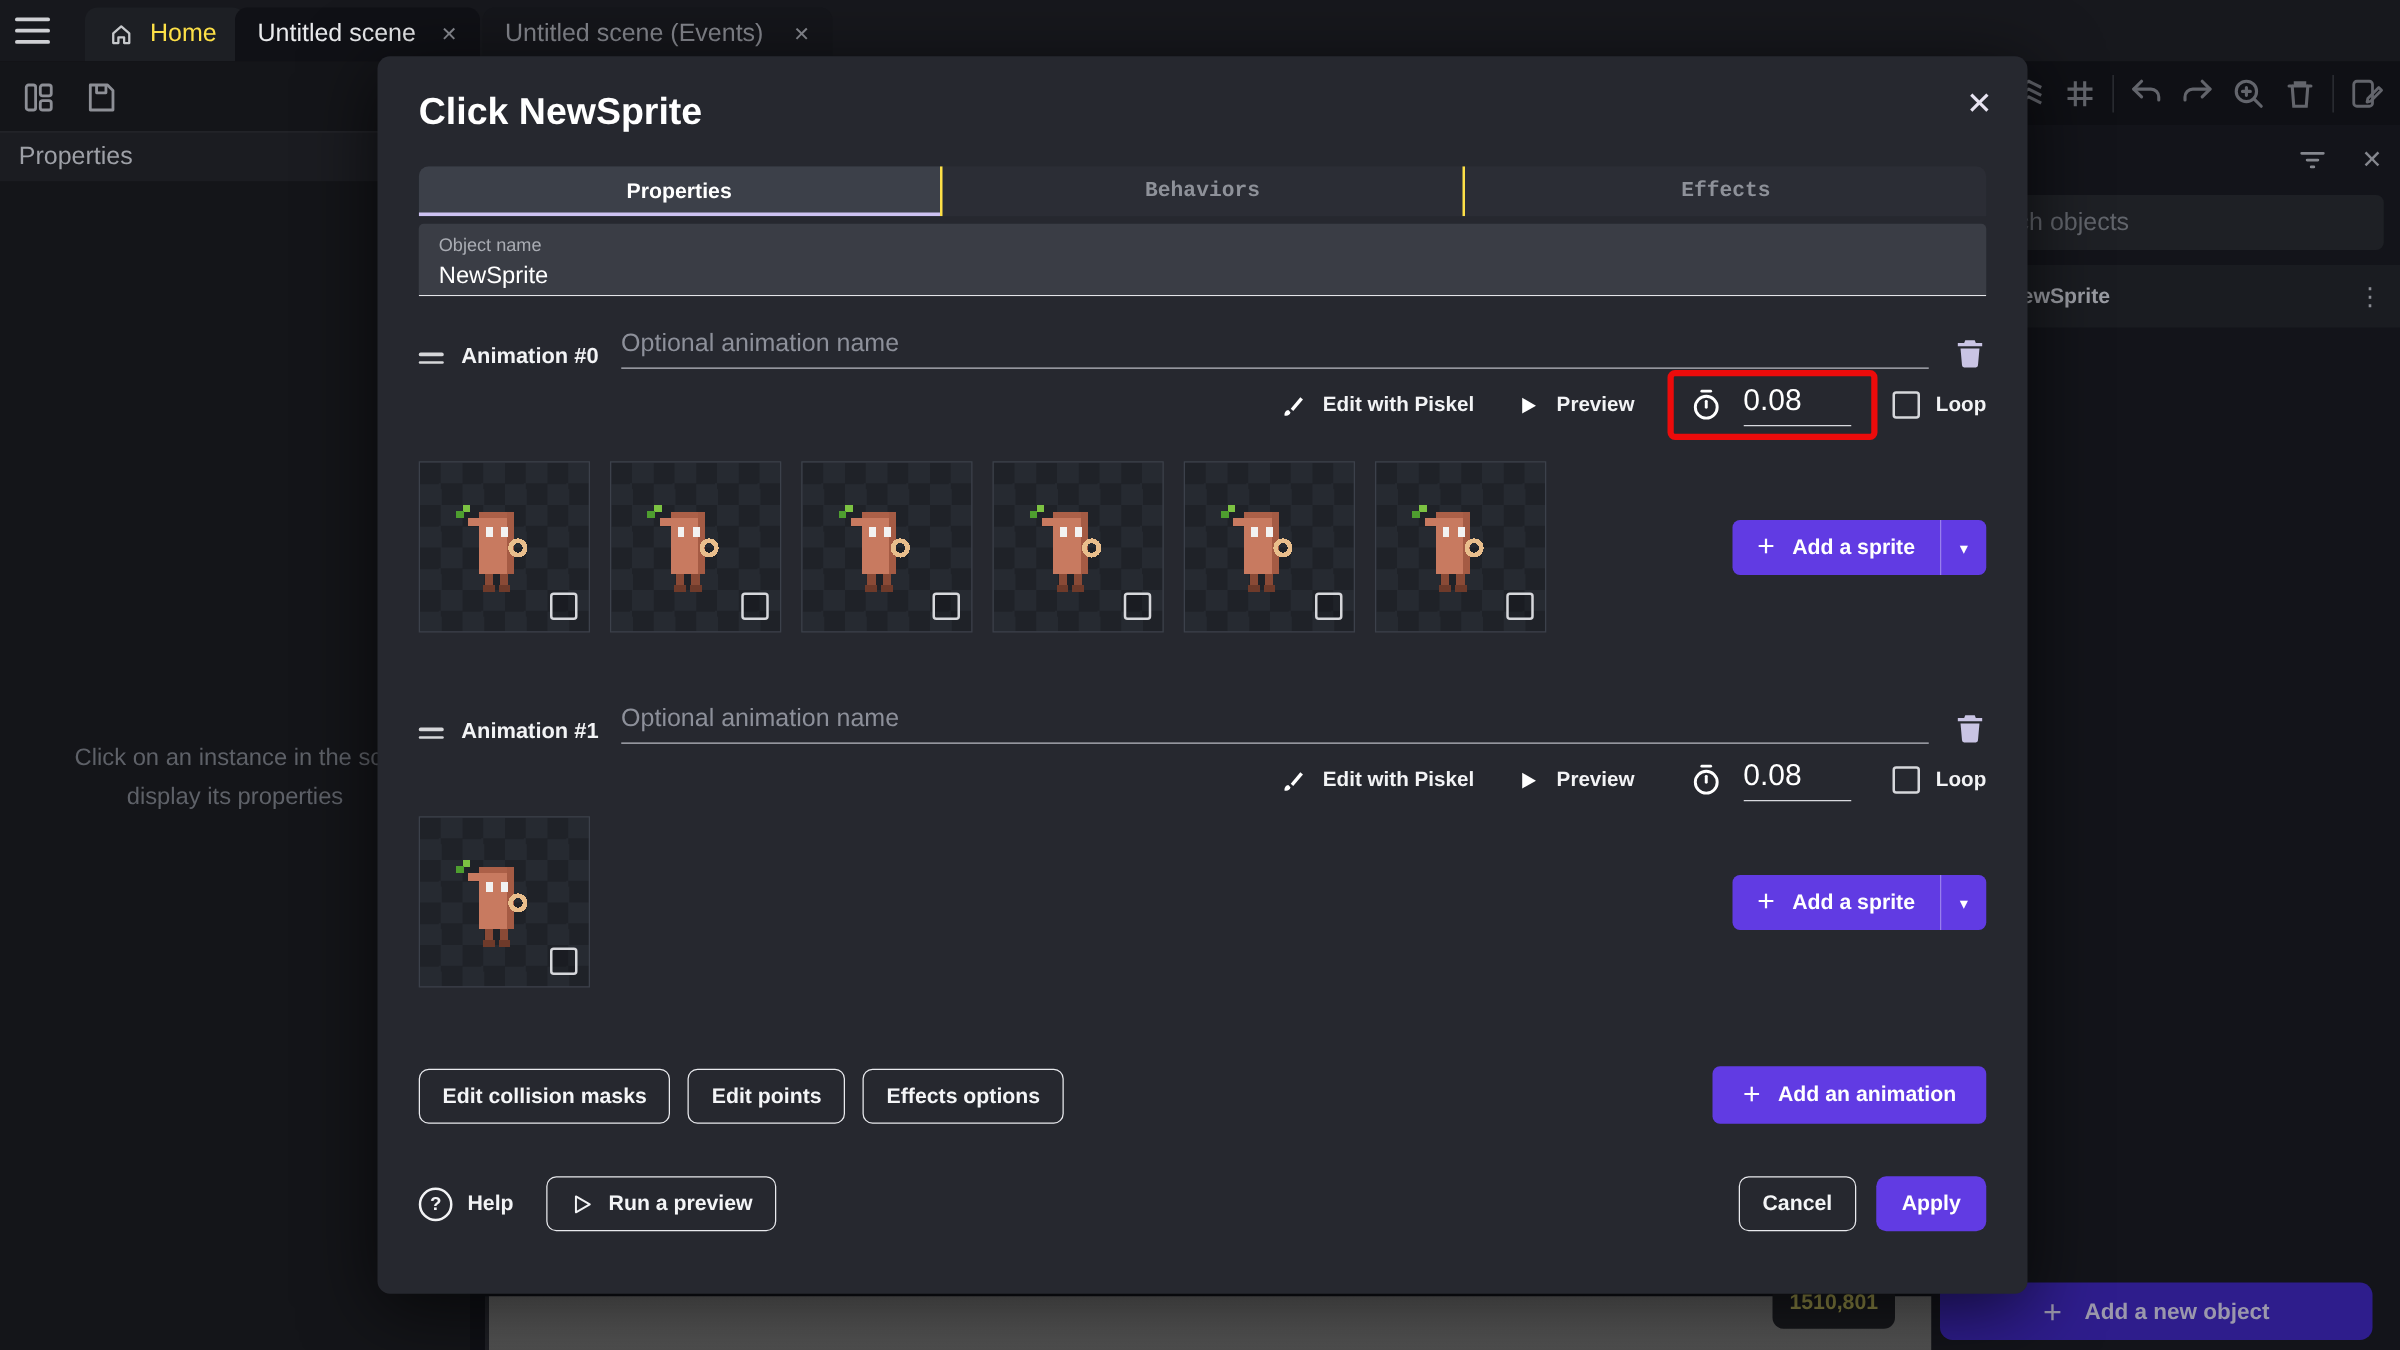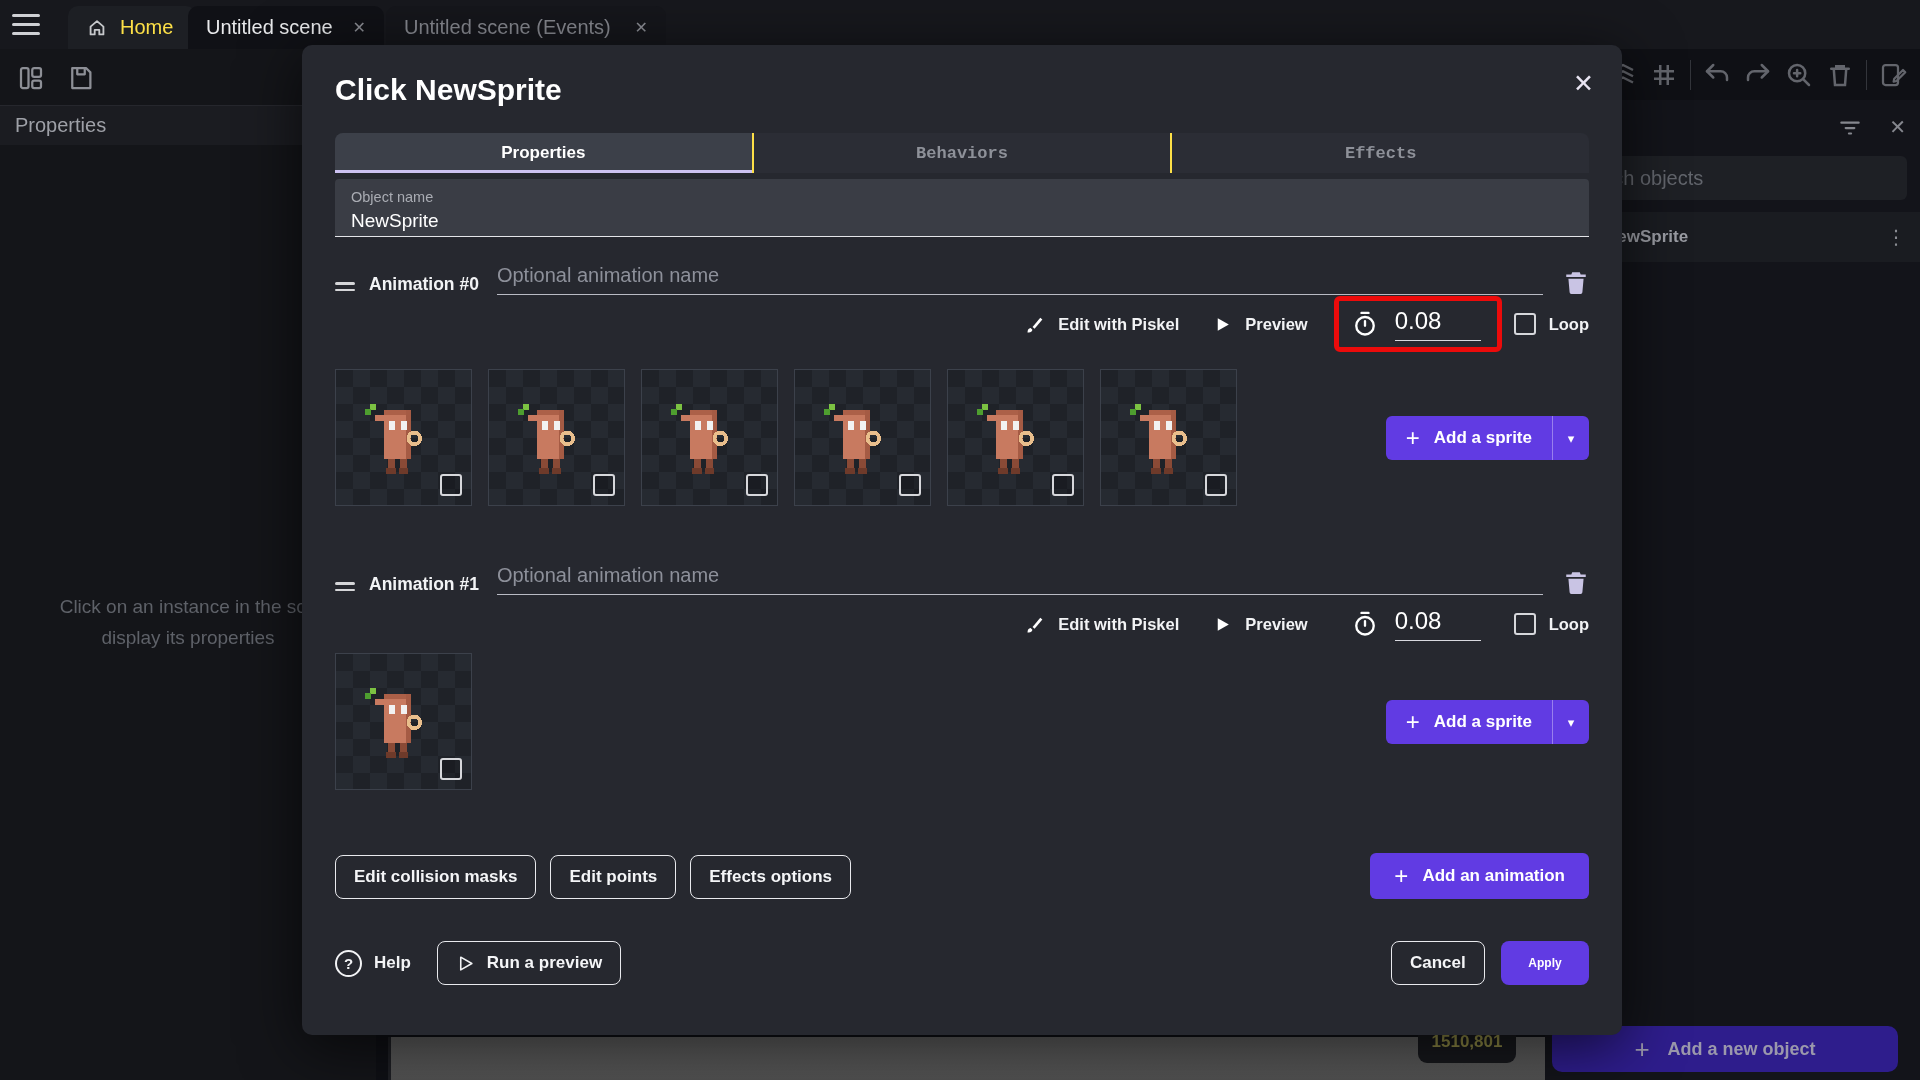--- a/index.html
+++ b/index.html
@@ -98,21 +98,21 @@
 
   .footer1 { margin-top:62px; display:flex; align-items:flex-end; gap:14px; }
   .obtn { display:flex; align-items:center; gap:12px; height:44px; padding:0 18px; background:transparent; border:1px solid #E9EAEE; border-radius:8px; color:#F4F5F7; font-weight:bold; font-size:17px; cursor:pointer; font-family:"Liberation Sans",sans-serif; }
   .add-anim { margin-left:auto; height:46px; padding:0 24px; gap:14px; font-weight:bold; font-size:17px; }
 
   .footer2 { margin-top:42px; display:flex; align-items:center; }
   .help { display:flex; align-items:center; gap:12px; font-weight:bold; font-size:17px; color:#F2F3F5; cursor:pointer; }
   .help .qcirc { width:27px; height:27px; border:2.5px solid #F2F3F5; border-radius:50%; display:flex; align-items:center; justify-content:center; font-size:15px; font-weight:bold; }
   .runprev { margin-left:26px; }
   .cancel { margin-left:auto; width:94px; justify-content:flex-start; }
-  .apply { height:44px; width:88px; justify-content:center; border-radius:8px; font-weight:bold; font-size:12px; margin-left:16px; }
+  .apply { height:44px; width:88px; justify-content:center; border-radius:8px; font-weight:bold; font-size:17px; margin-left:16px; }
 </style>
 </head>
 <body>
 
 <div class="topbar">
   <div class="hamburger">
       <i></i>
       <i></i>
       <i></i>
     </div>

